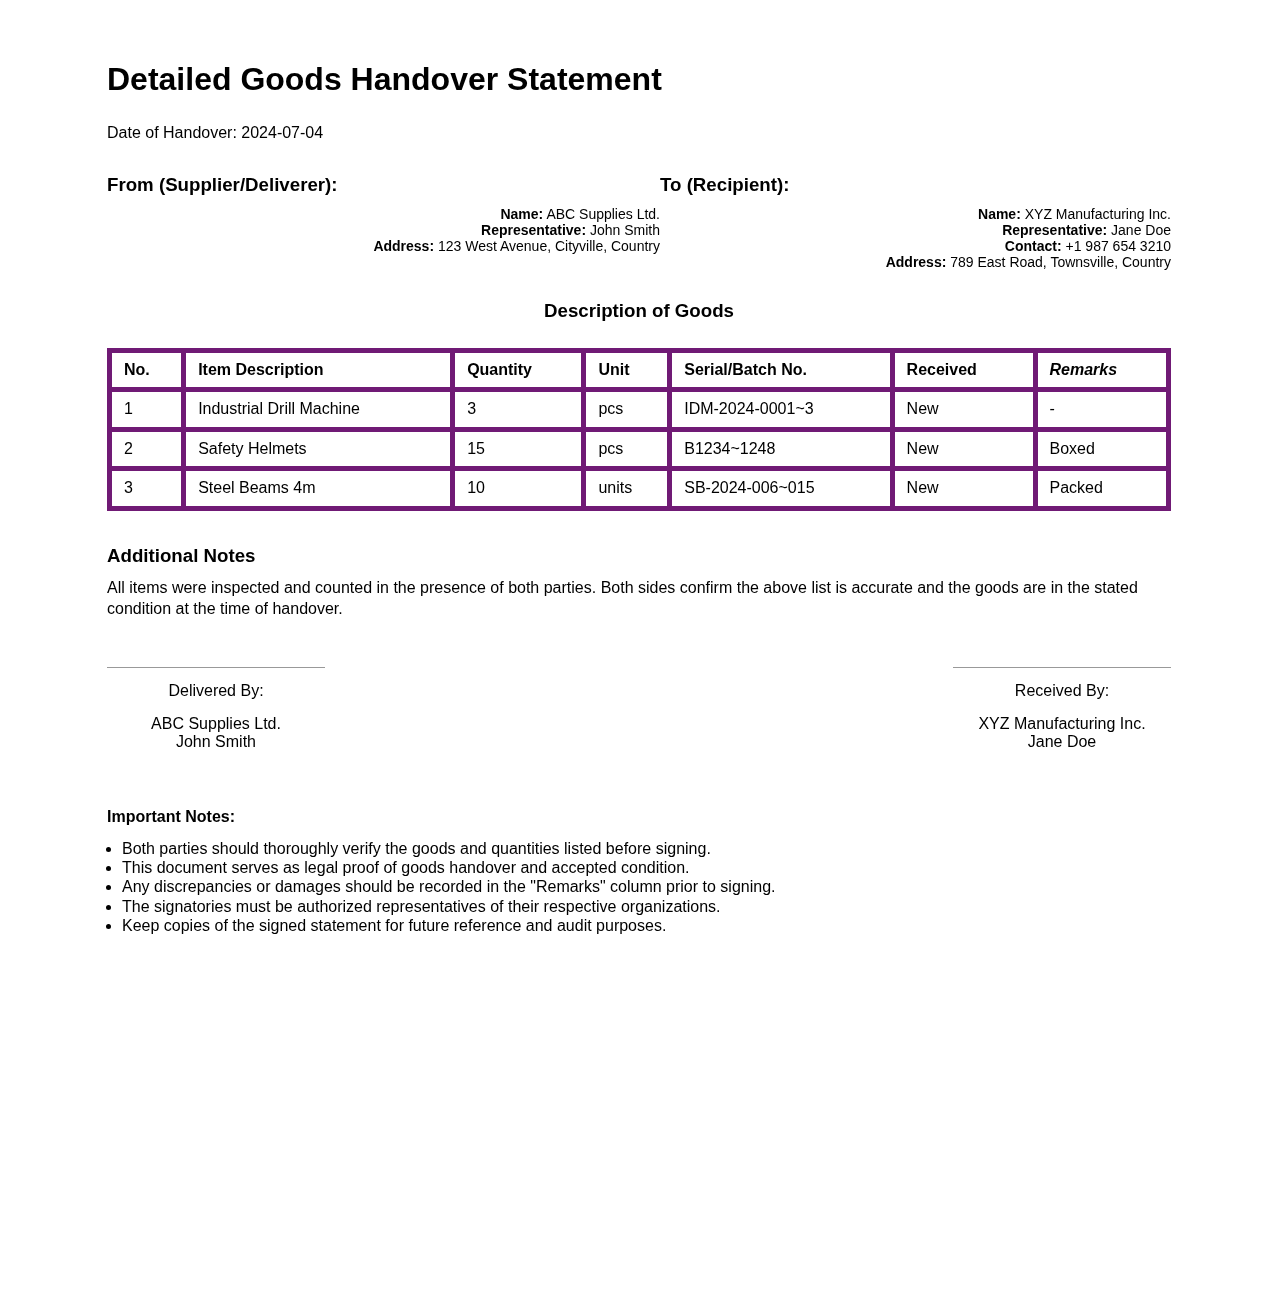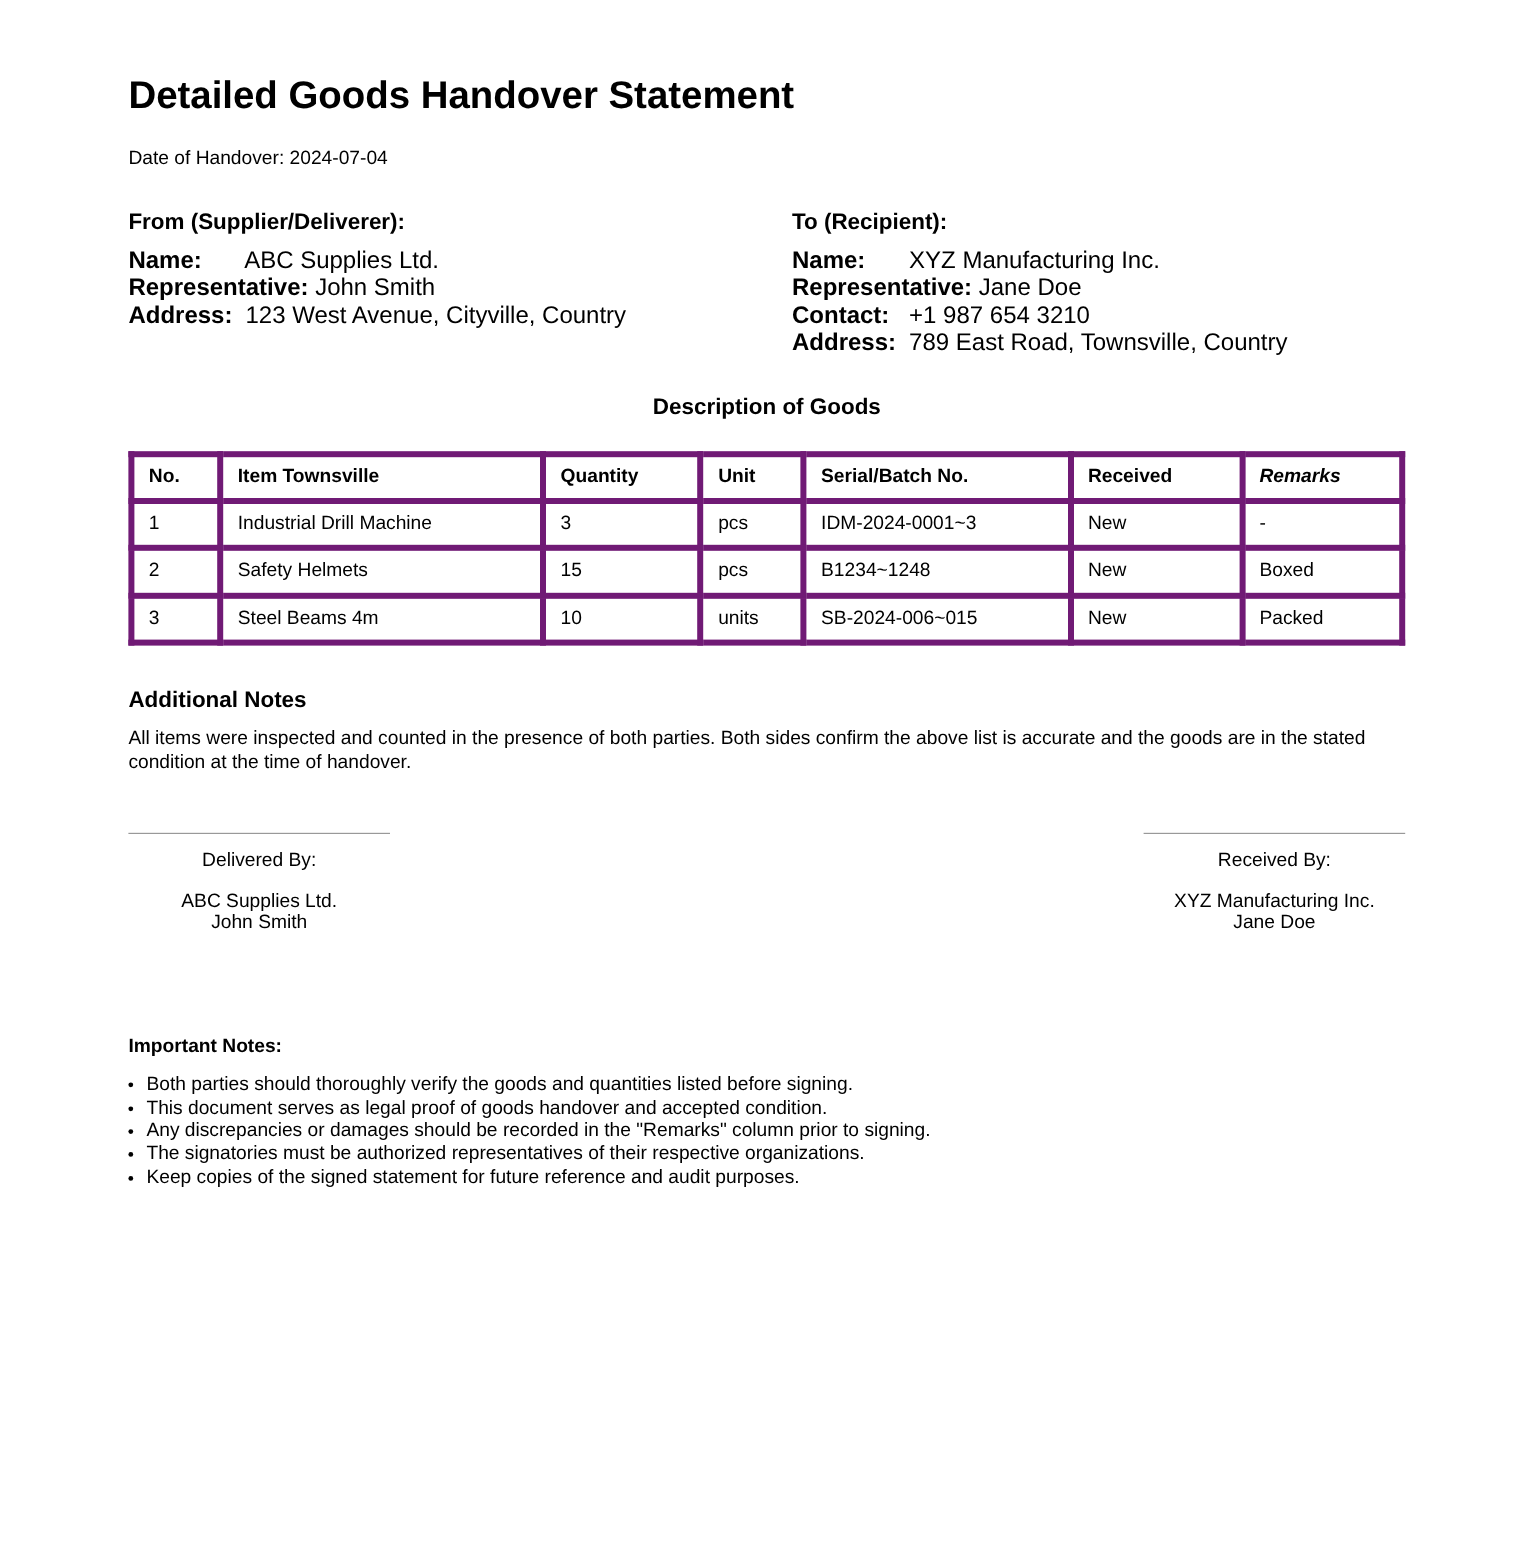--- a/index.html
+++ b/index.html
@@ -40,23 +40,24 @@
   .party-col.to-col {
     width: 511px;
   }
   .party-heading {
     font-size: 18.7px;
     font-weight: bold;
     margin: 0 0 11px 0;
     line-height: 1.15;
   }
   .party-field {
-    font-size: 20px;
-    line-height: 1.15;
-    margin: 0;
+    font-size: 14px;
+    line-height: 1.15;
+    margin: 0;
+    text-align: right;
   }
   .party-field .f-label {
     font-weight: bold;
     display: inline-block;
     min-width: 92px;
   }
   .goods-heading {
     font-size: 18.7px;
     font-weight: bold;
     margin: 30px 0 26px 0;
@@ -118,21 +119,21 @@
     margin-bottom: 15px;
     text-align: center;
   }
   .sig-company, .sig-person {
     font-size: 16px;
     line-height: 1.1;
   }
   .important-heading {
     font-size: 16px;
     font-weight: bold;
-    margin: 86px 0 13px 0;
+    margin: 58px 0 13px 0;
     line-height: 1.15;
   }
   ul.notes-list {
     margin: 0;
     padding-left: 15px;
   }
   ul.notes-list li {
     font-size: 16px;
     line-height: 1.15;
     margin: 0 0 1px 0;
@@ -186,21 +187,21 @@
     </div>
 
   </div>
 
   <h3 class="goods-heading">Description of Goods</h3>
 
   <table class="goods-table">
     <thead>
       <tr>
         <th class="col-no">No.</th>
-        <th class="col-desc">Item Townsville</th>
+        <th class="col-desc">Item Description</th>
         <th class="col-qty">Quantity</th>
         <th class="col-unit">Unit</th>
         <th class="col-serial">Serial/Batch No.</th>
         <th class="col-condition">Received</th>
         <th class="col-remarks">Remarks</th>
       </tr>
     </thead>
     <tbody>
       <tr>
         <td>1</td>

